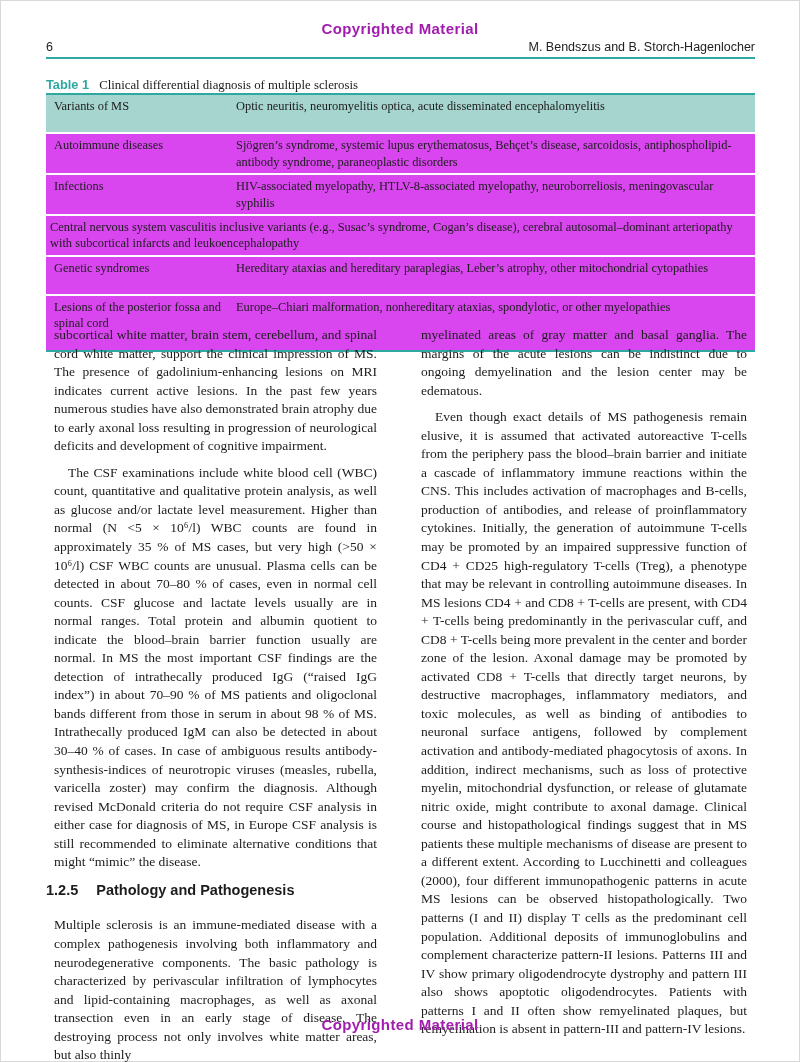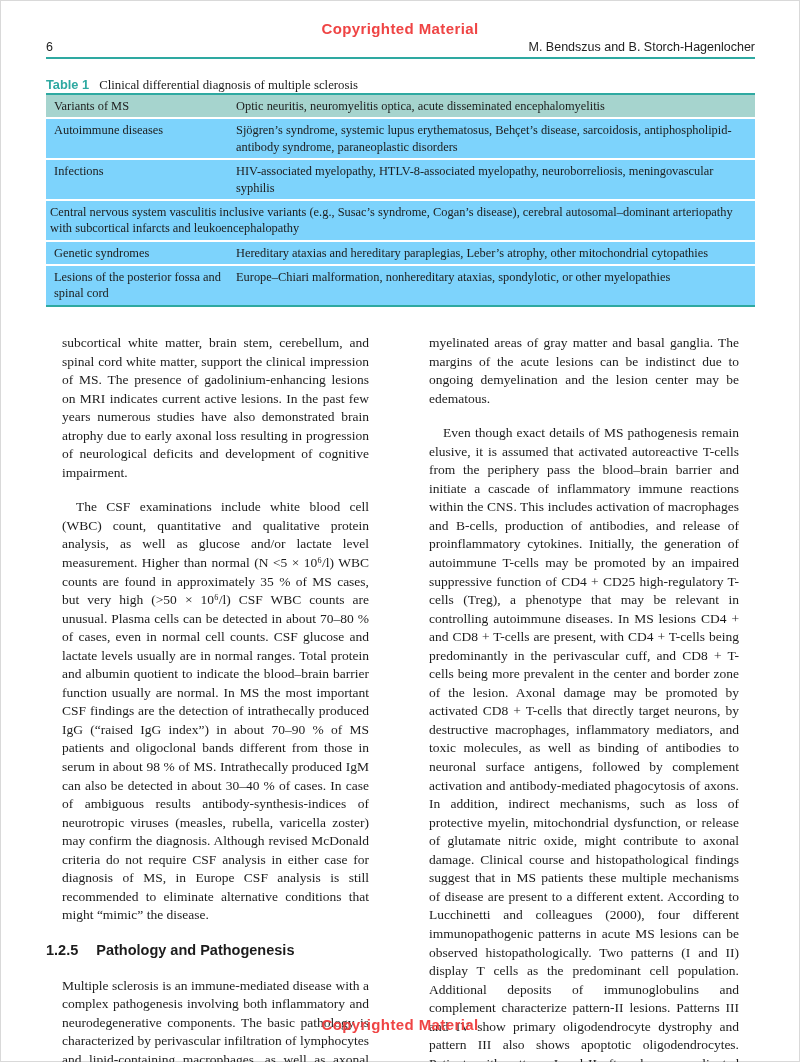--- a/index.html
+++ b/index.html
@@ -13,21 +13,21 @@
     overflow:hidden;
   }
   
   .copyright{
     position:absolute;left:0;width:100%;
     text-align:center;
     font-family:"Liberation Sans", sans-serif;
     font-weight:bold;
     font-size:15px;
     letter-spacing:0.4px;
-    color:#ef4444;
+    color:#a21caf;
   }
   .copyright.top{top:20px;}
   .copyright.bottom{top:1016px;}
 
   
   .running-head{
     position:absolute;top:40px;left:46px;right:45px;
     display:flex;justify-content:space-between;align-items:flex-end;
     font-family:"Liberation Sans", sans-serif;
     font-size:12.5px;color:#222;
@@ -47,43 +47,43 @@
 
   
   .dtable{
     position:absolute;top:93px;left:46px;right:45px;
     border-top:2.5px solid #2ea9a1;
     border-bottom:2.5px solid #2ea9a1;
     font-size:12.4px;line-height:1.32;
   }
   .trow{
     display:flex;
-    background:#7dd3fc;
+    background:#d946ef;
     border-top:2px solid #ffffff;
   }
   .trow:first-child{border-top:none;}
   .trow.dark{background:#a6d4ce;}
   .tcell-term{
     flex:0 0 172px;
-    padding:3px 6px 3px 8px;
+    padding:3px 6px 18px 8px;
   }
   .tcell-desc{
     flex:1 1 auto;
     padding:3px 16px 3px 4px;
   }
 
   
   .col{
     position:absolute;top:318px;
     font-size:13.5px;line-height:18.55px;
     text-align:justify;
   }
   .col.left{left:46px;width:339px;}
   .col.right{left:413px;width:342px;}
-  .col p{margin:16px;}
+  .col p{margin:8px;}
   .col p.indent{text-indent:14px;}
   .section-heading{
     margin:9px 0 17px 0;
     font-family:"Liberation Sans", sans-serif;
     font-weight:bold;
     font-size:14.5px;
     text-align:left;
   }
   .section-heading .num{display:inline-block;margin-right:18px;}
 </style>

